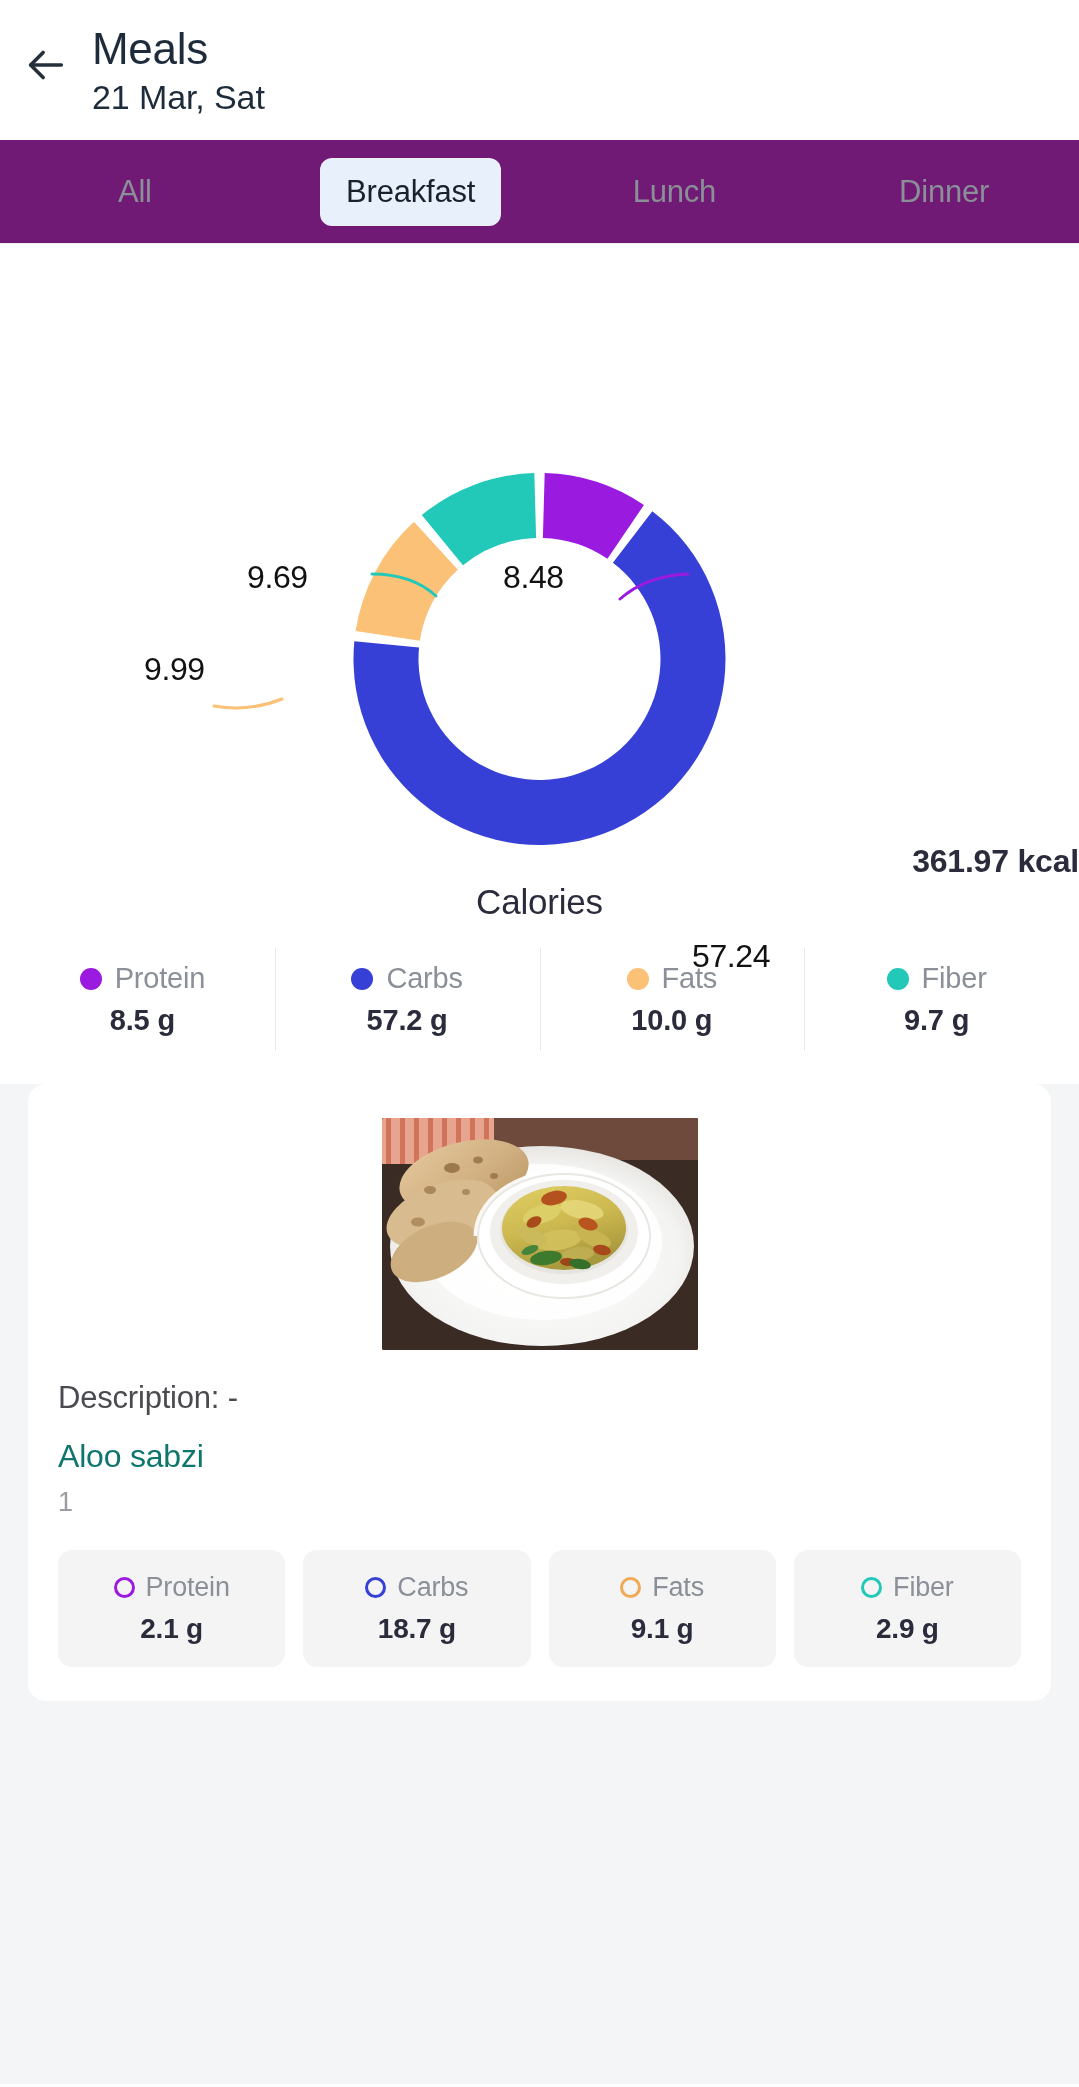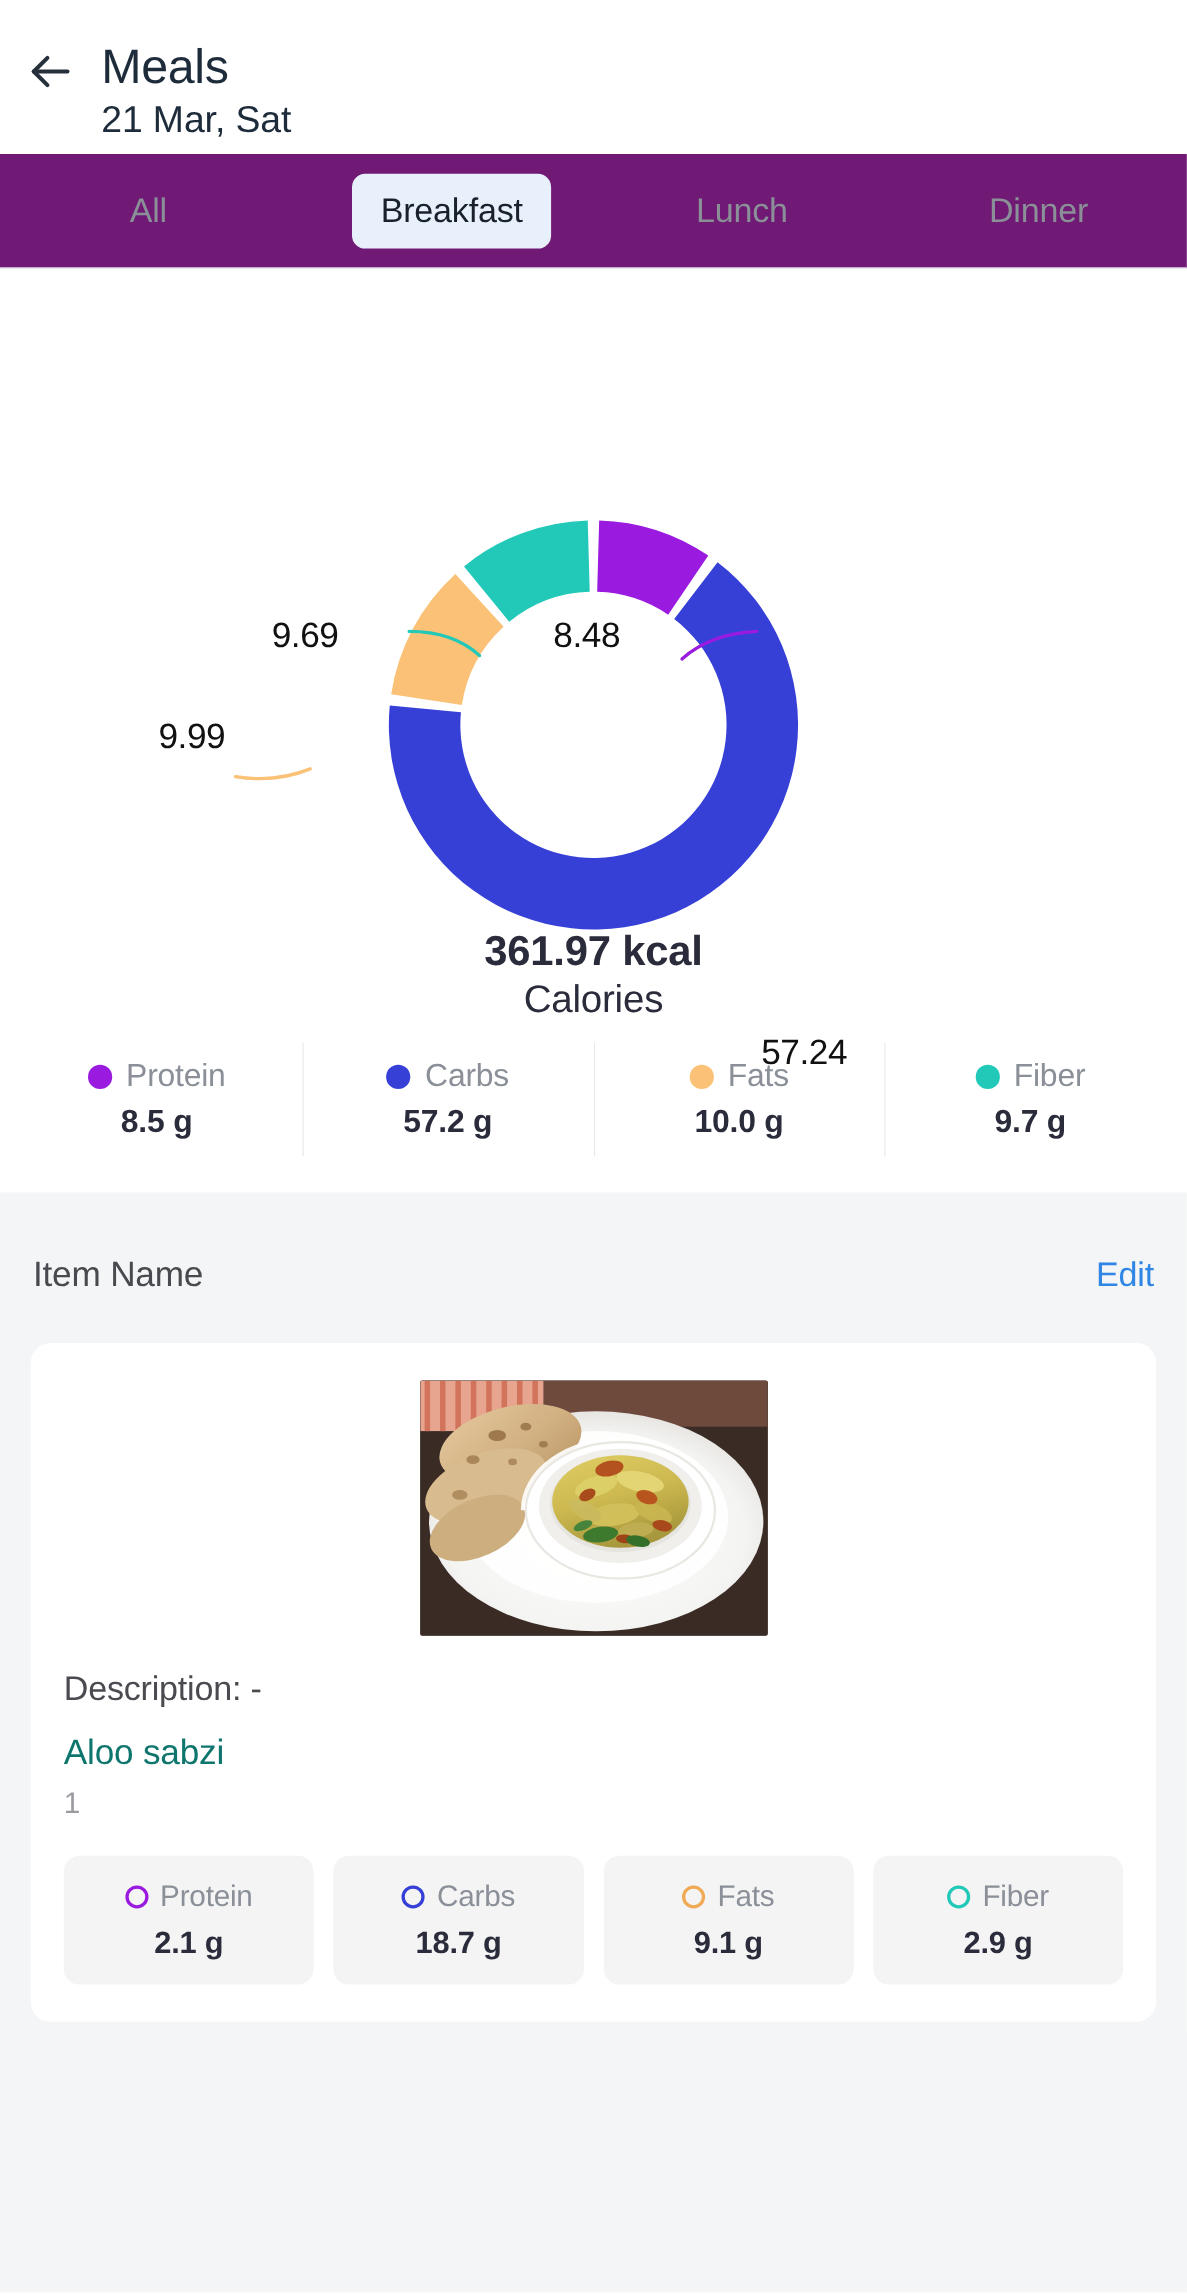--- a/index.html
+++ b/index.html
@@ -35,21 +35,20 @@
     cursor: pointer;
   }
   .back-icon svg { display: block; }
   .title-block { padding-top: 6px; }
   .page-title {
     font-size: 44px;
     font-weight: 400;
     color: #1d2b3a;
     line-height: 1.12;
     letter-spacing: -0.3px;
-    margin-top: 12px;
   }
   .page-subtitle {
     font-size: 34px;
     font-weight: 400;
     color: #1d2b3a;
     line-height: 1.3;
     margin-top: 2px;
     letter-spacing: -0.1px;
   }
 
@@ -98,25 +97,26 @@
   }
   .donut-center {
     position: absolute;
     left: 0;
     top: 598px;
     width: 1079px;
     text-align: center;
     pointer-events: none;
   }
   .kcal-line {
-    font-size: 38px;
+    font-size: 32px;
     font-weight: 600;
     color: #2b2c3b;
     letter-spacing: -0.2px;
     line-height: 1.22;
+    text-align: right;
   }
   .cal-line {
     font-size: 35px;
     font-weight: 400;
     color: #2b2c3b;
     letter-spacing: -0.2px;
     line-height: 1.22;
   }
   .lbl {
     position: absolute;
@@ -383,24 +383,20 @@
       <div class="legend-top">
         <span class="legend-dot" style="background:#22c8b8"></span>
         <span class="legend-name">Fiber</span>
       </div>
       <div class="legend-val">9.7 g</div>
     </div>
   </div>
 
   <div class="item-section">
 
-    <div class="item-head">
-      <div class="item-head-title">Item Name</div>
-      <div class="edit-link">Edit</div>
-    </div>
 
     <div class="food-card">
 
       <div class="food-photo-wrap">
         <div class="food-photo">
           <svg viewBox="0 0 316 232" preserveAspectRatio="none">
             <defs>
               <radialGradient id="plateG" cx="50%" cy="55%" r="62%">
                 <stop offset="0%" stop-color="#ffffff"></stop>
                 <stop offset="72%" stop-color="#f4f4f2"></stop>

